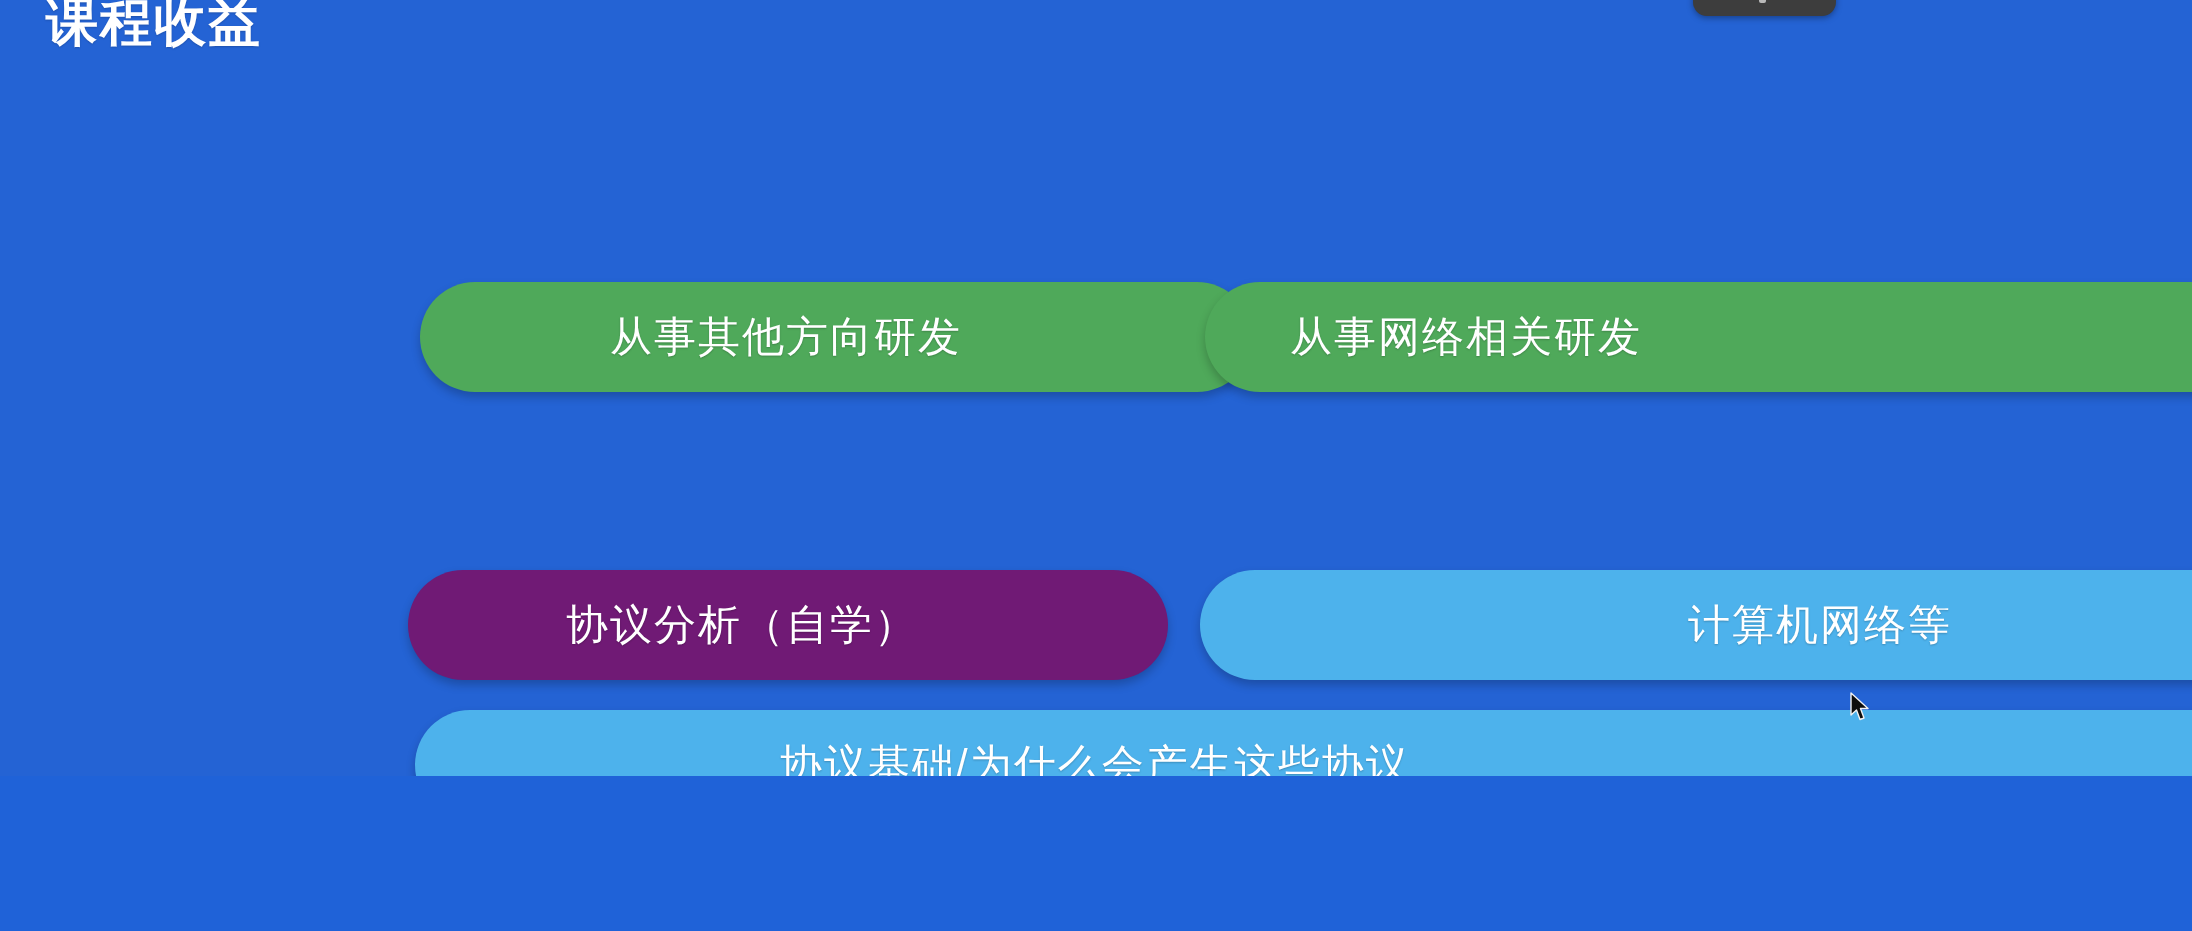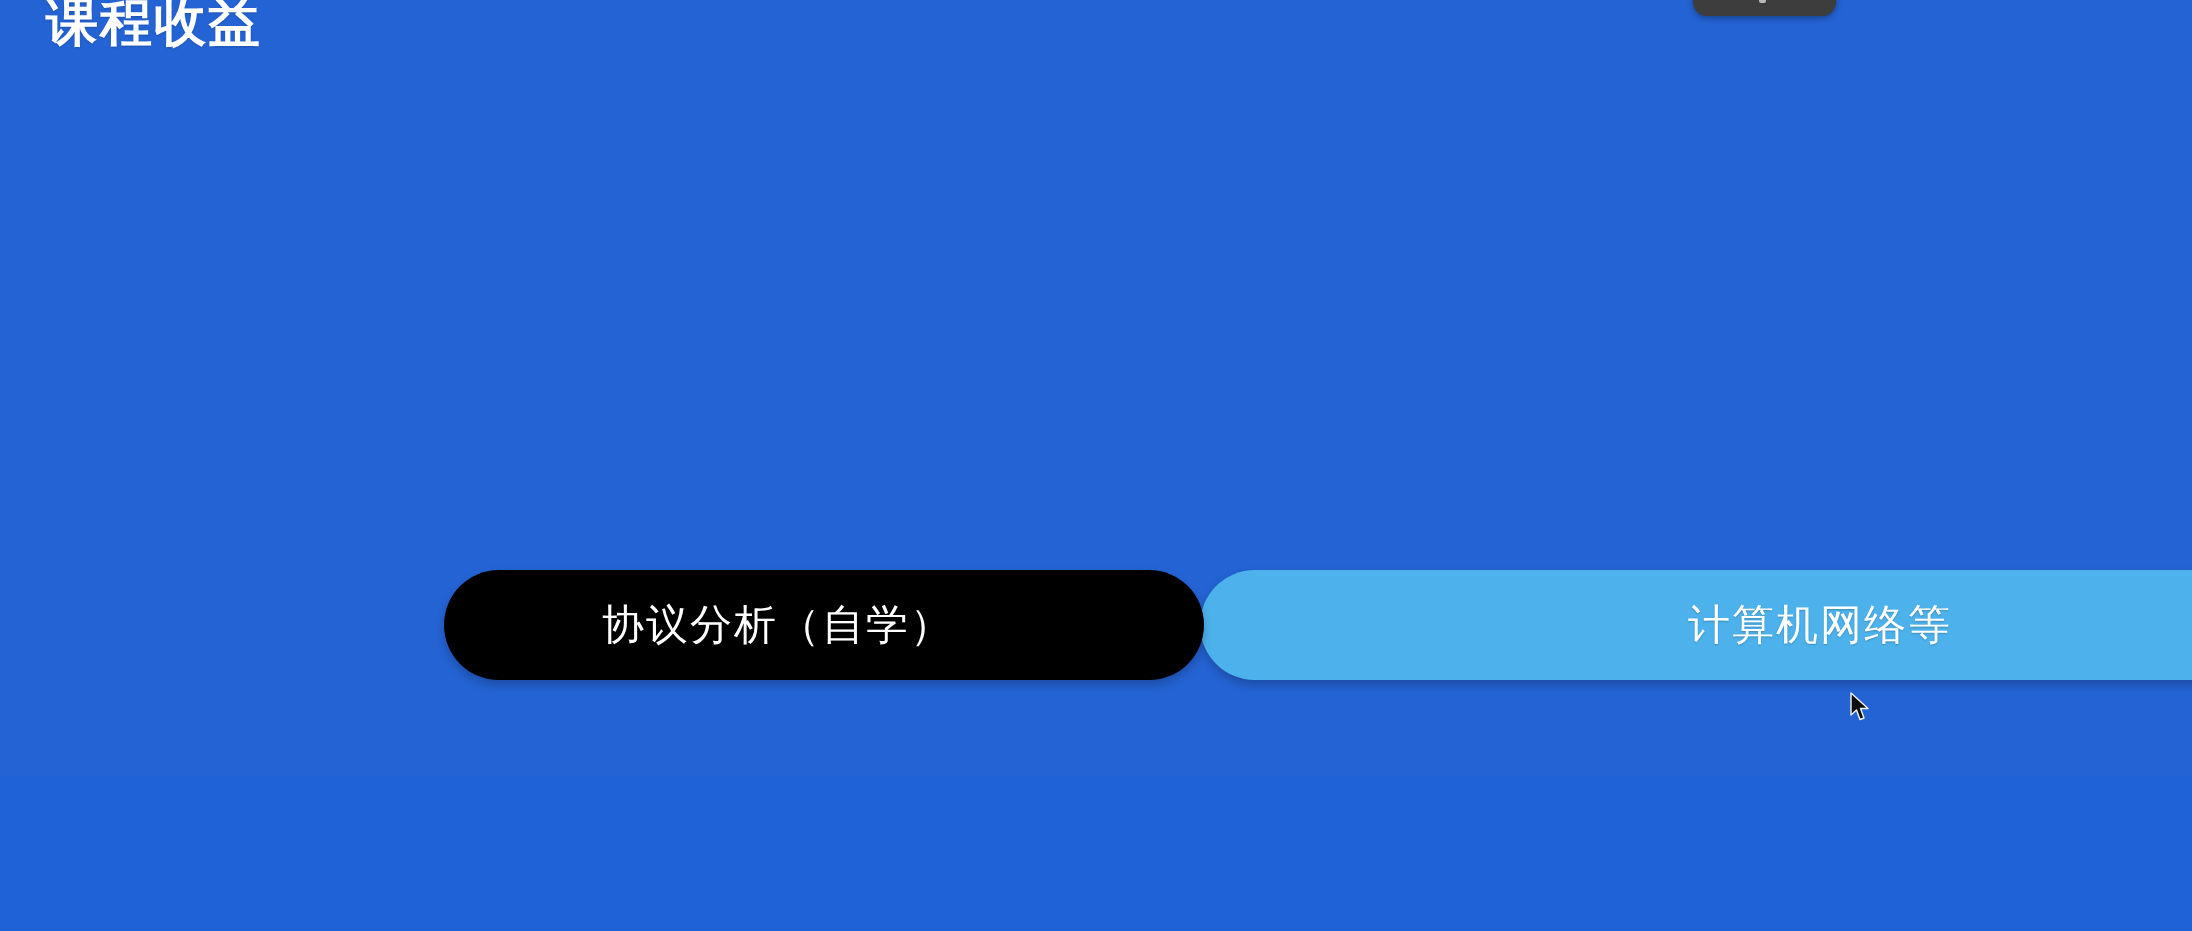--- a/index.html
+++ b/index.html
@@ -103,29 +103,42 @@
 <body>
 
 <div id="slide" style="background: rgb(36, 99, 212);">
 
   <div id="player-toolbar" style="background: rgb(61, 61, 61);">
     <span class="tb-dot"></span>
   </div>
 
   <div id="slide-title" style="color: rgb(255, 255, 255);">课程收益</div>
 
+  <div class="pill-row" id="row-1" style="top: 282px;">
+    <div class="pill c-green" id="r1p1" style="left: 420px; width: 832px; background: rgb(79, 169, 90);">
+      <span class="pill-label" id="r1p1l" style="margin-left: 190px;">从事其他方向研发</span>
+    </div>
+    <div class="pill c-green" id="r1p2" style="left: 1205px; width: 1060px; background: rgb(79, 169, 90);">
+      <span class="pill-label" id="r1p2l" style="margin-left: 85px;">从事网络相关研发</span>
+    </div>
+  </div>
 
 
   <div class="pill-row" id="row-3" style="top: 570px;">
     <div class="pill c-sky" id="r3p2" style="left: 1200px; width: 1060px; background: rgb(77, 178, 236);">
       <span class="pill-label" id="r3p2l" style="margin-left: 488px;">计算机网络等</span>
     </div>
-    <div class="pill c-green" id="r3p1" style="left: 444px; width: 760px; background: #000000;">
+    <div class="pill c-green" id="r3p1" style="left: 408px; width: 760px; background: #701a75;">
       <span class="pill-label" id="r3p1l" style="margin-left: 158px;">协议分析（自学）</span>
     </div>
   </div>
 
+  <div class="pill-row" id="row-4" style="top: 710px;">
+    <div class="pill c-sky" id="r4p1" style="left: 415px; width: 1850px; background: rgb(77, 178, 236);">
+      <span class="pill-label" id="r4p1l" style="margin-left: 365px;">协议基础/为什么会产生这些协议</span>
+    </div>
+  </div>
 
   <svg id="mouse-cursor" viewBox="0 0 22 32" xmlns="http://www.w3.org/2000/svg" style="left: 1849px; top: 692px;">
     <path d="M2,1 L2,23 L7.5,18 L11,27.5 L15,26 L11.5,16.5 L19,16.5 Z" fill="#0d0d0d" stroke="#f2f2f2" stroke-width="1.4" stroke-linejoin="round"></path>
   </svg>
 
 </div>
 
 </body></html>

